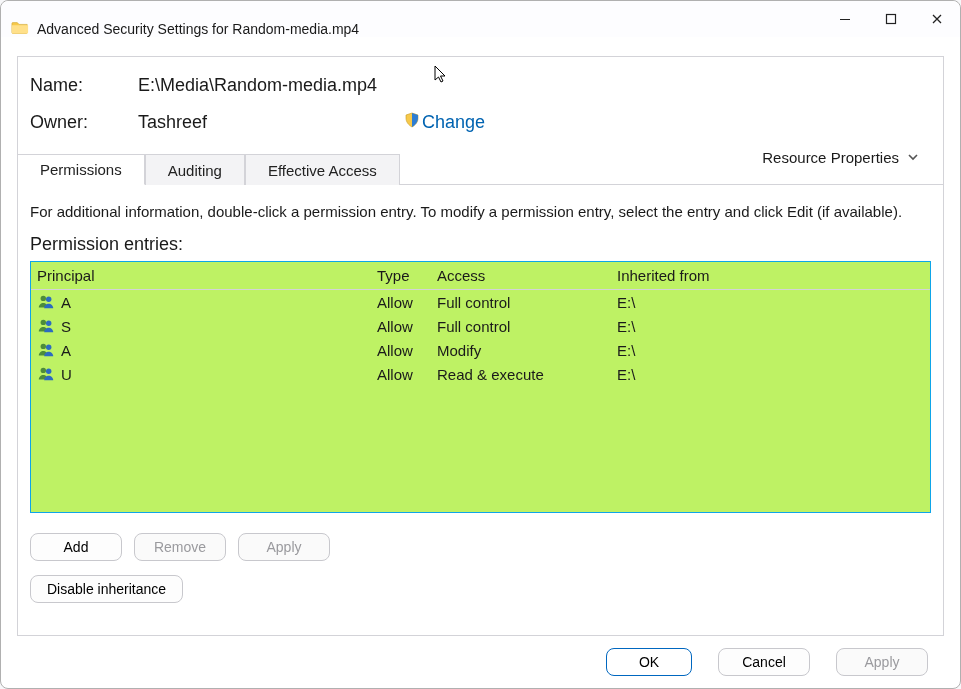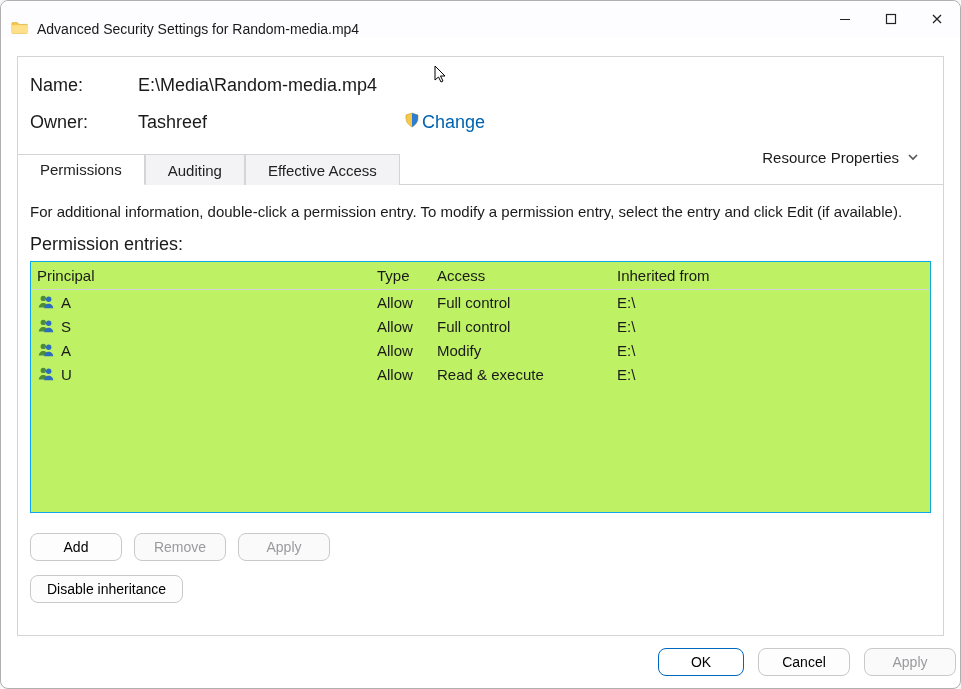--- a/index.html
+++ b/index.html
@@ -152,22 +152,22 @@
   }
   .btn.disabled, .btn[disabled] {
     color: #9a9a9e;
     background: #fafafa;
     cursor: default;
   }
   .disable-inh-row { margin-top: 14px; }
   
   .footer {
     position: absolute;
-    right: 4px; bottom: 12px;
-    display: flex; gap: 14px;
+    right: 32px; bottom: 12px;
+    display: flex; gap: 26px;
   }
   .btn.primary {
     border: 1.5px solid #0067c0;
     color: #000;
     background: #ffffff;
     min-width: 86px;
   }
   .cursor-arrow {
     position: absolute;
     left: 433px; top: 64px;

